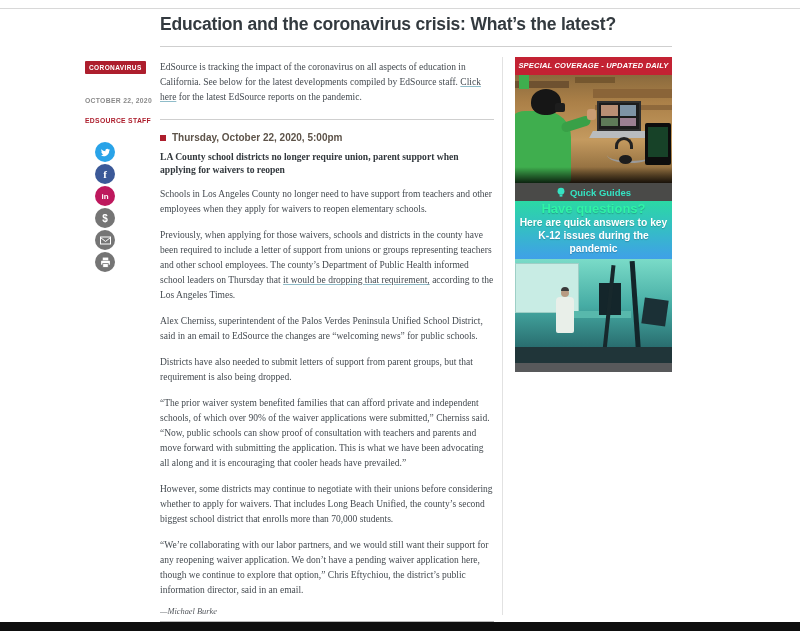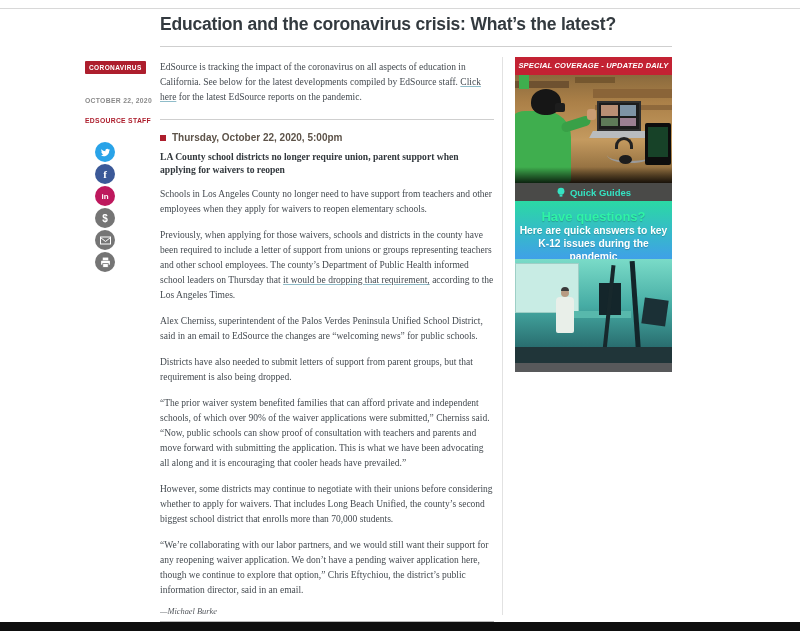--- a/index.html
+++ b/index.html
@@ -73,21 +73,21 @@
   .s1-laptop-base { position:absolute; left:76px; top:56px; width:56px; height:7px; background:#b9bcbe; transform:skewX(-28deg); }
   .s1-tablet { position:absolute; left:130px; top:48px; width:26px; height:42px; background:#0d0d0d; border-radius:2px; }
   .s1-tablet-scr { position:absolute; left:3px; top:4px; width:20px; height:30px; background:#274; opacity:.5; }
   .s1-headset { position:absolute; left:100px; top:62px; width:18px; height:12px; border:3px solid #222; border-bottom:none; border-radius:9px 9px 0 0; }
   .s1-mouse { position:absolute; left:104px; top:80px; width:13px; height:9px; background:#1d1d1d; border-radius:50%; }
   .s1-cable { position:absolute; left:92px; top:72px; width:46px; height:16px; border-bottom:2px solid #9a9a9a; border-radius:50%; }
   .s1-shadow { position:absolute; left:0; bottom:0; width:100%; height:16px; background:linear-gradient(180deg,rgba(0,0,0,0),rgba(0,0,0,.8)); }
 
   .qg-head { background:#4a4a48; height:18px; display:flex; align-items:center; justify-content:center;
              gap:4px; color:#35e3c2; font-size:9.5px; font-weight:bold; }
-  .qg-grad { background:linear-gradient(180deg,#2bd9a4,#3fa0e8); text-align:center; height:58px; padding-top:8px; }
+  .qg-grad { background:linear-gradient(180deg,#2bd9a4,#3fa0e8); text-align:center; height:58px; padding-top:0; }
   .qg-q { color:#2ff3a6; font-size:13px; font-weight:bold; text-shadow:0 1px 1px rgba(0,0,0,.2); }
   .qg-sub { color:#fff; font-size:10.3px; font-weight:bold; line-height:1.25; margin-top:1px;
             text-shadow:0 1px 1px rgba(0,0,0,.2); }
   .scene2 { height:104px; background:linear-gradient(180deg,#7adbc8 0%,#46aca4 45%,#1e555b 100%); }
   .s2-screen { position:absolute; left:0; top:4px; width:64px; height:50px; background:#c8ece4; border:1px solid #9ecfc6; }
   .s2-head { position:absolute; left:46px; top:30px; width:8px; height:8px; background:#b79b82; border-radius:50%; }
   .s2-hairband { position:absolute; left:46px; top:28px; width:8px; height:4px; background:#3a3a3a; border-radius:4px 4px 0 0; }
   .s2-dress { position:absolute; left:41px; top:38px; width:18px; height:36px; background:#e9efe9; border-radius:4px 4px 2px 2px; }
   .s2-table { position:absolute; left:56px; top:52px; width:60px; height:7px; background:#58b8ac; }
   .s2-pole1 { position:absolute; left:92px; top:6px; width:4px; height:86px; background:#17282c; transform:rotate(6deg); }

